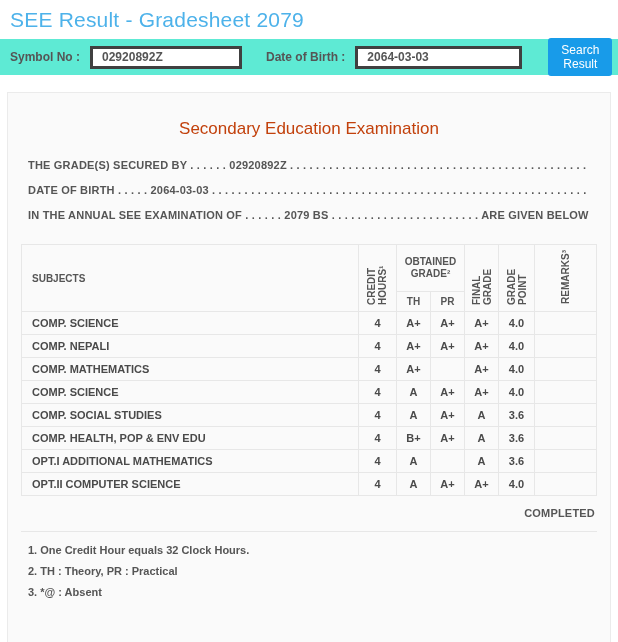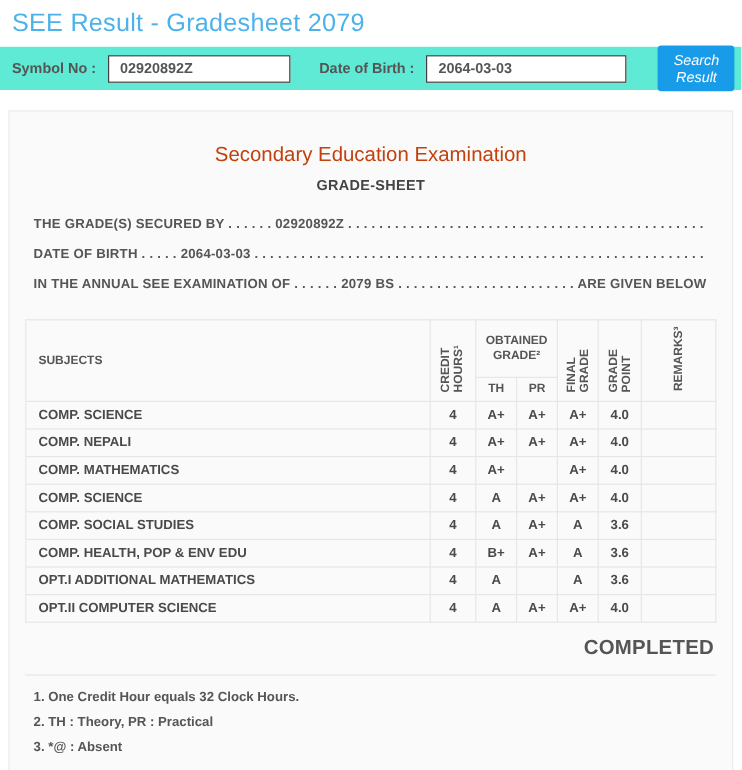--- a/index.html
+++ b/index.html
@@ -12,31 +12,31 @@
     padding: 8px 10px 7px 10px; letter-spacing: 0.2px;
   }
 
   
   .search-bar {
     background: #5eead4; padding: 6px 10px; height: 36px;
     display: flex; align-items: center;
   }
   .search-bar label { font-size: 12px; font-weight: 700; color: #555; white-space: nowrap; }
   .search-bar input {
-    height: 23px; border: 1px solid #404040; background: #fff; color: #555;
+    height: 23px; border: 3px solid #404040; background: #fff; color: #555;
     font-size: 12px; font-weight: 700; padding: 0 9px; outline: none;
     font-family: "Liberation Sans", sans-serif;
   }
   .inp-symbol { width: 152px; margin: 0 12px 0 10px; }
   .lbl-dob { margin-left: 12px; }
   .inp-dob { width: 167px; margin-left: 10px; }
   .search-btn {
     margin-left: 26px; background: #189be9; color: #fff; border: none;
     border-radius: 3px; font-size: 12px; font-weight: 400; padding: 5px 13px;
-    cursor: pointer; font-family: "Liberation Sans", sans-serif; font-style: italic;
+    cursor: pointer; font-family: "Liberation Sans", sans-serif;
   }
 
   
   .sheet {
     margin: 17px 7px 0 7px; background: #fafafa; border: 1px solid #ebebeb;
     min-height: 551px; padding: 12px 13px 10px 13px;
   }
   .exam-title { text-align: center; color: #54b7ed; font-size: 17px; font-weight: 400; padding-top: 14px; }
   .sheet-subtitle { text-align: center; color: #444; font-size: 12px; font-weight: 700; padding-top: 8px; letter-spacing: 0.3px; }
 
@@ -60,42 +60,41 @@
     white-space: normal; display: inline-block; text-align: left;
   }
   .th-obt { text-align: center; vertical-align: middle; padding: 3px 2px; line-height: 12px; }
   .th-sub { text-align: center; height: 20px; font-size: 10px; }
   .grades td { font-size: 11px; font-weight: 700; padding: 5px 4px; height: 22px; }
   .grades td:first-child { padding-left: 10px; }
   .grades td.c { text-align: center; }
 
   
   .gpa-line { text-align: right; font-size: 11px; font-weight: 700; color: #555; padding: 15px 14px 0 0; letter-spacing: 0.2px; }
-  .status-line { text-align: right; font-size: 17px; font-weight: 700; color: #555; padding: 11px 2px 0 0; letter-spacing: 0.2px; }
+  .status-line { text-align: right; font-size: 11px; font-weight: 700; color: #555; padding: 11px 2px 0 0; letter-spacing: 0.2px; }
 
   
   .footnotes { border-top: 1px solid #e7e7e7; margin-top: 12px; padding: 8px 0 0 7px; }
   .fn { font-size: 11px; font-weight: 700; color: #555; line-height: 21px; }
 </style>
 </head>
 <body>
 
 <div class="page-title" style="color: rgb(77, 178, 234);">SEE Result - Gradesheet 2079</div>
 
 <div class="search-bar">
   <label>Symbol No :</label>
   <input class="inp-symbol" type="text" value="02920892Z" style="">
   <label class="lbl-dob">Date of Birth :</label>
   <input class="inp-dob" type="text" value="2064-03-03" style="">
   <button class="search-btn" style="background: rgb(24, 155, 233);">Search Result</button>
 </div>
 
 <div class="sheet">
   <div class="exam-title" style="color: #c2410c;">Secondary Education Examination</div>
-  <div class="sheet-subtitle">GRADE-SHEET</div>
 
   <div class="info-lines">
     <div class="info-line">THE GRADE(S) SECURED BY . . . . . . 02920892Z . . . . . . . . . . . . . . . . . . . . . . . . . . . . . . . . . . . . . . . . . . . . . . . . . . . . . . . . . . . .</div>
     <div class="info-line">DATE OF BIRTH . . . . . 2064-03-03 . . . . . . . . . . . . . . . . . . . . . . . . . . . . . . . . . . . . . . . . . . . . . . . . . . . . . . . . . . . . . . . .</div>
     <div class="info-line">IN THE ANNUAL SEE EXAMINATION OF . . . . . . 2079 BS . . . . . . . . . . . . . . . . . . . . . . . ARE GIVEN BELOW . . .</div>
   </div>
 
   <table class="grades">
     <colgroup>
       <col>

